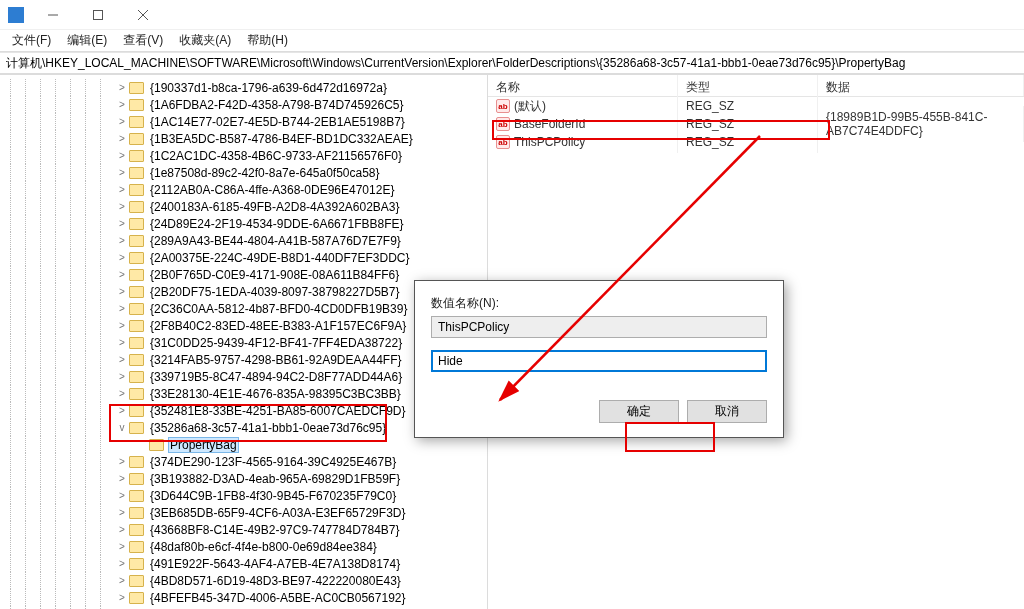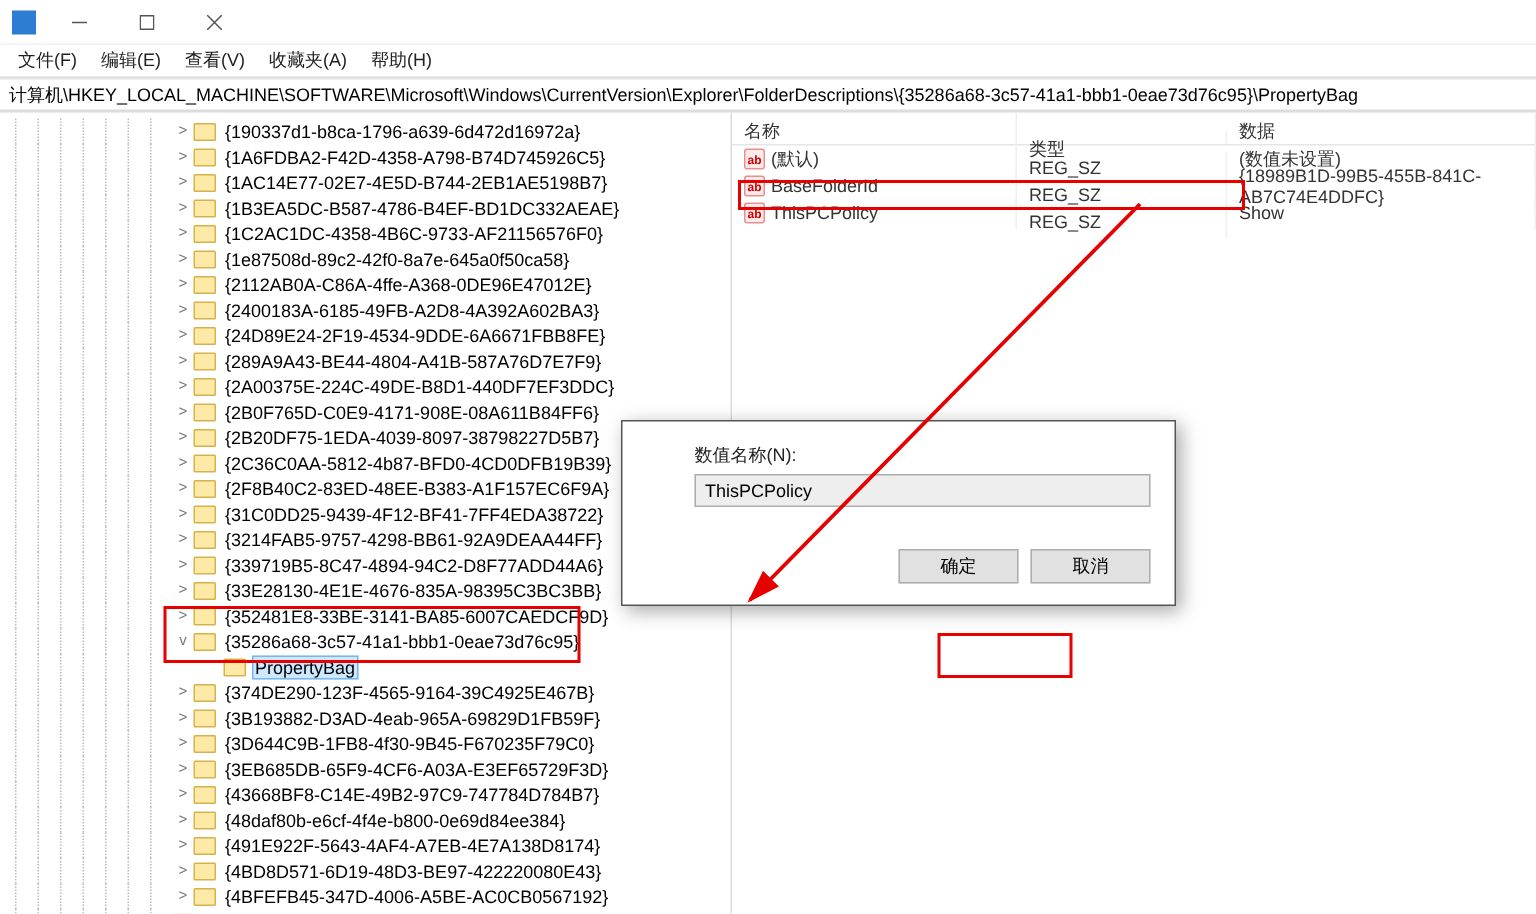--- a/index.html
+++ b/index.html
@@ -25,29 +25,29 @@
   .tree-row { display:flex; align-items:center; height:17px; white-space:nowrap; color:#000; }
   .expander { width:14px; display:inline-flex; justify-content:center; color:#777; font-size:10px; }
   .folder-icon { width:15px; height:12px; background:#ffe9a6; border:1px solid #d6b24c; margin-right:4px; border-radius:1px; }
   .tree-label { padding: 0 2px; }
   .tree-label.selected { background:#cde8ff; border:1px solid #7ab7e8; padding:0 1px; }
   .depth-lines { display:inline-block; }
 
   .values-pane { flex:1; height:100%; position:relative; overflow:hidden; }
   .cols { display:flex; height:22px; border-bottom:1px solid #e5e5e5; }
   .col { padding: 4px 8px; color:#333; border-right:1px solid #f0f0f0; }
-  .c1 { width:190px;} .c2{ width:140px;margin-top:12px;} .c3{ flex:1;}
+  .c1 { width:190px;} .c2{ width:140px;} .c3{ flex:1;}
 
   .val-row { display:flex; height:18px; align-items:center; }
   .val-row .c1 { display:flex; align-items:center; gap:4px; }
   .ab-icon { width:14px; height:14px; display:inline-flex; align-items:center; justify-content:center; font-size:8px; font-weight:bold; background:#ffeaea; border:1px solid #e89090; color:#c00; border-radius:2px;}
 
   .dialog { position:absolute; left:414px; top:280px; width:370px; background:#fff; border:1px solid #555; box-shadow: 3px 3px 12px rgba(0,0,0,.35); z-index:20; }
   .dlg-title { height:28px; background:#4a4a4a; color:#fff; display:flex; align-items:center; padding:0 10px; justify-content:space-between; }
-  .dlg-body { padding: 14px 16px 16px 16px; margin-left: 32px; }
+  .dlg-body { padding: 14px 16px 16px 16px; }
   .dlg-body label { display:block; margin-bottom:4px; color:#222; }
   .dlg-input { width:100%; height:22px; padding:2px 6px; border:1px solid #adadad; background:#fff; margin-bottom:12px; }
   .dlg-input.ro { background:#eee; }
   .dlg-input.focus { border:1px solid #0078d7; box-shadow: inset 0 0 0 1px #0078d7;}
   .dlg-buttons { display:flex; justify-content:flex-end; gap:8px; padding: 0 16px 14px 16px;}
   .dlg-btn { width:80px; height:23px; border:1px solid #adadad; background:#e1e1e1; text-align:center; line-height:21px;}
 
   .hl { position:absolute; border:2px solid #e60000; z-index:30; pointer-events:none;}
   .arrow { position:absolute; z-index:29; pointer-events:none;}
 </style>
@@ -383,21 +383,21 @@
             <span style="position:absolute;left:25px;top:0;height:17px;border-left:1px dotted #bbb;"></span>
             <span style="position:absolute;left:40px;top:0;height:17px;border-left:1px dotted #bbb;"></span>
             <span style="position:absolute;left:55px;top:0;height:17px;border-left:1px dotted #bbb;"></span>
             <span style="position:absolute;left:70px;top:0;height:17px;border-left:1px dotted #bbb;"></span>
             <span style="position:absolute;left:85px;top:0;height:17px;border-left:1px dotted #bbb;"></span>
             <span style="position:absolute;left:100px;top:0;height:17px;border-left:1px dotted #bbb;"></span>
           </span>
           <span style="display:inline-block;width:0px;"></span>
           <span class="expander">&gt;</span>
           <span class="folder-icon"></span>
-          <span class="tree-label">{352481E8-33BE-3141-BA85-6007CAEDCF9D}</span>
+          <span class="tree-label">{352481E8-33BE-4251-BA85-6007CAEDCF9D}</span>
         </div>
         <div class="tree-row">
           <span class="depth-lines" style="position:relative;display:inline-block;width:115px;height:17px;">
             <span style="position:absolute;left:10px;top:0;height:17px;border-left:1px dotted #bbb;"></span>
             <span style="position:absolute;left:25px;top:0;height:17px;border-left:1px dotted #bbb;"></span>
             <span style="position:absolute;left:40px;top:0;height:17px;border-left:1px dotted #bbb;"></span>
             <span style="position:absolute;left:55px;top:0;height:17px;border-left:1px dotted #bbb;"></span>
             <span style="position:absolute;left:70px;top:0;height:17px;border-left:1px dotted #bbb;"></span>
             <span style="position:absolute;left:85px;top:0;height:17px;border-left:1px dotted #bbb;"></span>
             <span style="position:absolute;left:100px;top:0;height:17px;border-left:1px dotted #bbb;"></span>
@@ -580,46 +580,45 @@
       <div class="col c2">类型</div>
       <div class="col c3">数据</div>
     </div>
     <div id="value-rows">
         <div class="val-row">
           <div class="col c1">
             <span class="ab-icon">ab</span>
             <span>(默认)</span>
           </div>
           <div class="col c2">REG_SZ</div>
-          <div class="col c3">(数值未设置)</div>
         </div>
         <div class="val-row">
           <div class="col c1">
             <span class="ab-icon">ab</span>
             <span>BaseFolderId</span>
           </div>
           <div class="col c2">REG_SZ</div>
           <div class="col c3">{18989B1D-99B5-455B-841C-AB7C74E4DDFC}</div>
         </div>
         <div class="val-row">
           <div class="col c1">
             <span class="ab-icon">ab</span>
             <span>ThisPCPolicy</span>
           </div>
           <div class="col c2">REG_SZ</div>
-          <div class="col c3">Show</div>
         </div>
       </div>
   </div>
 </div>
 
 <div class="dialog">
   <div class="dlg-body">
     <label>数值名称(N):</label>
     <input class="dlg-input ro" readonly="" value="ThisPCPolicy" style="">
+    <input class="dlg-input focus" value="Hide" style="">
   </div>
   <div class="dlg-buttons">
     <div class="dlg-btn">确定</div>
     <div class="dlg-btn">取消</div>
   </div>
 </div>
 
 <div class="hl" style="left:492px; top:120px; width:338px; height:20px;"></div>
 <div class="hl" style="left:109px; top:404px; width:278px; height:38px;"></div>
 <div class="hl" style="left:625px; top:422px; width:90px; height:30px;"></div>

